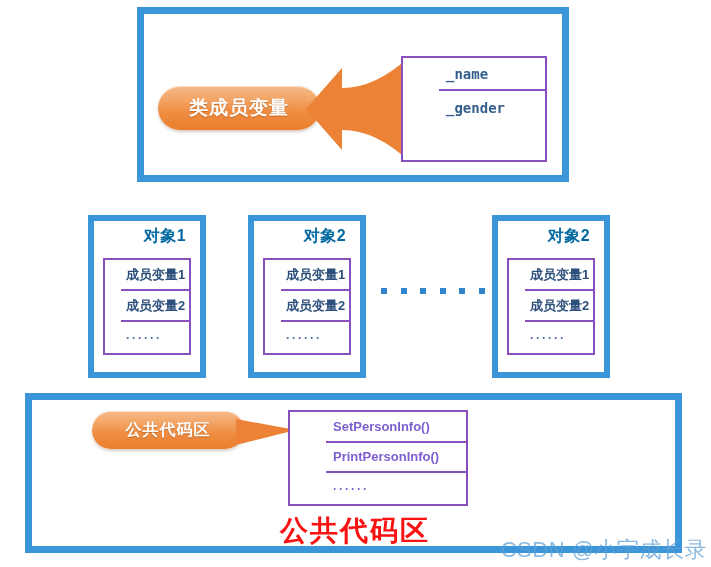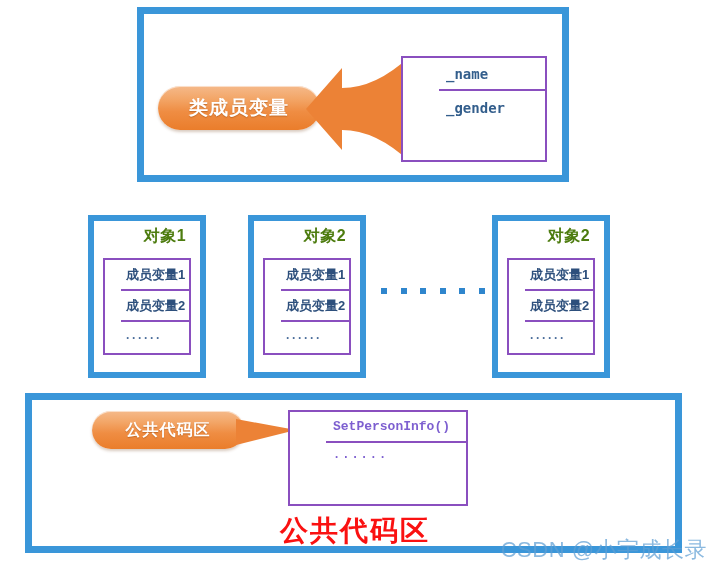--- a/index.html
+++ b/index.html
@@ -115,21 +115,21 @@
   #object-box-1 { left: 88px; }
   #object-box-2 { left: 248px; }
   #object-box-3 { left: 492px; }
 
   .object-title {
     position: absolute;
     left: 0;
     right: 0;
     top: 5px;
     text-align: center;
-    color: #4d7c0f;
+    color: #0369a1;
     font-size: 16px;
     font-weight: 700;
     letter-spacing: 0.5px;
     margin-left: 36px;
   }
 
   .object-table {
     position: absolute;
     left: 9px;
     top: 37px;
@@ -204,21 +204,21 @@
   }
 
   #member-func-table {
     left: 288px;
     top: 410px;
     width: 180px;
     height: 96px;
   }
   #member-func-table .row {
     height: 30.66px;
-    font-family: Liberation Mono, monospace;
+    font-family: Liberation Sans, sans-serif;
     font-size: 13px;
     font-weight: 700;
     color: #7d5fd0;
   }
   #member-func-table .row.dots {
     letter-spacing: 2px;
     font-size: 12px;
     color: #7d5fd0;
   }
 
@@ -339,20 +339,23 @@
 <div id="func-pointer">
   <svg width="60" height="30" viewBox="0 0 60 30" xmlns="http://www.w3.org/2000/svg">
     <path d="M 0,2 L 60,13 L 0,28 Z" fill="#ec8236"></path>
   </svg>
 </div>
 
 <div class="purple-table" id="member-func-table">
   <div class="row">
     <span>SetPersonInfo()</span>
   </div>
+  <div class="row">
+    <span>PrintPersonInfo()</span>
+  </div>
   <div class="row dots">
     <span>······</span>
   </div>
 </div>
 
 <div id="public-code-area-label">公共代码区</div>
 
 <div id="watermark">CSDN @小宇成长录</div>
 
 </body></html>

